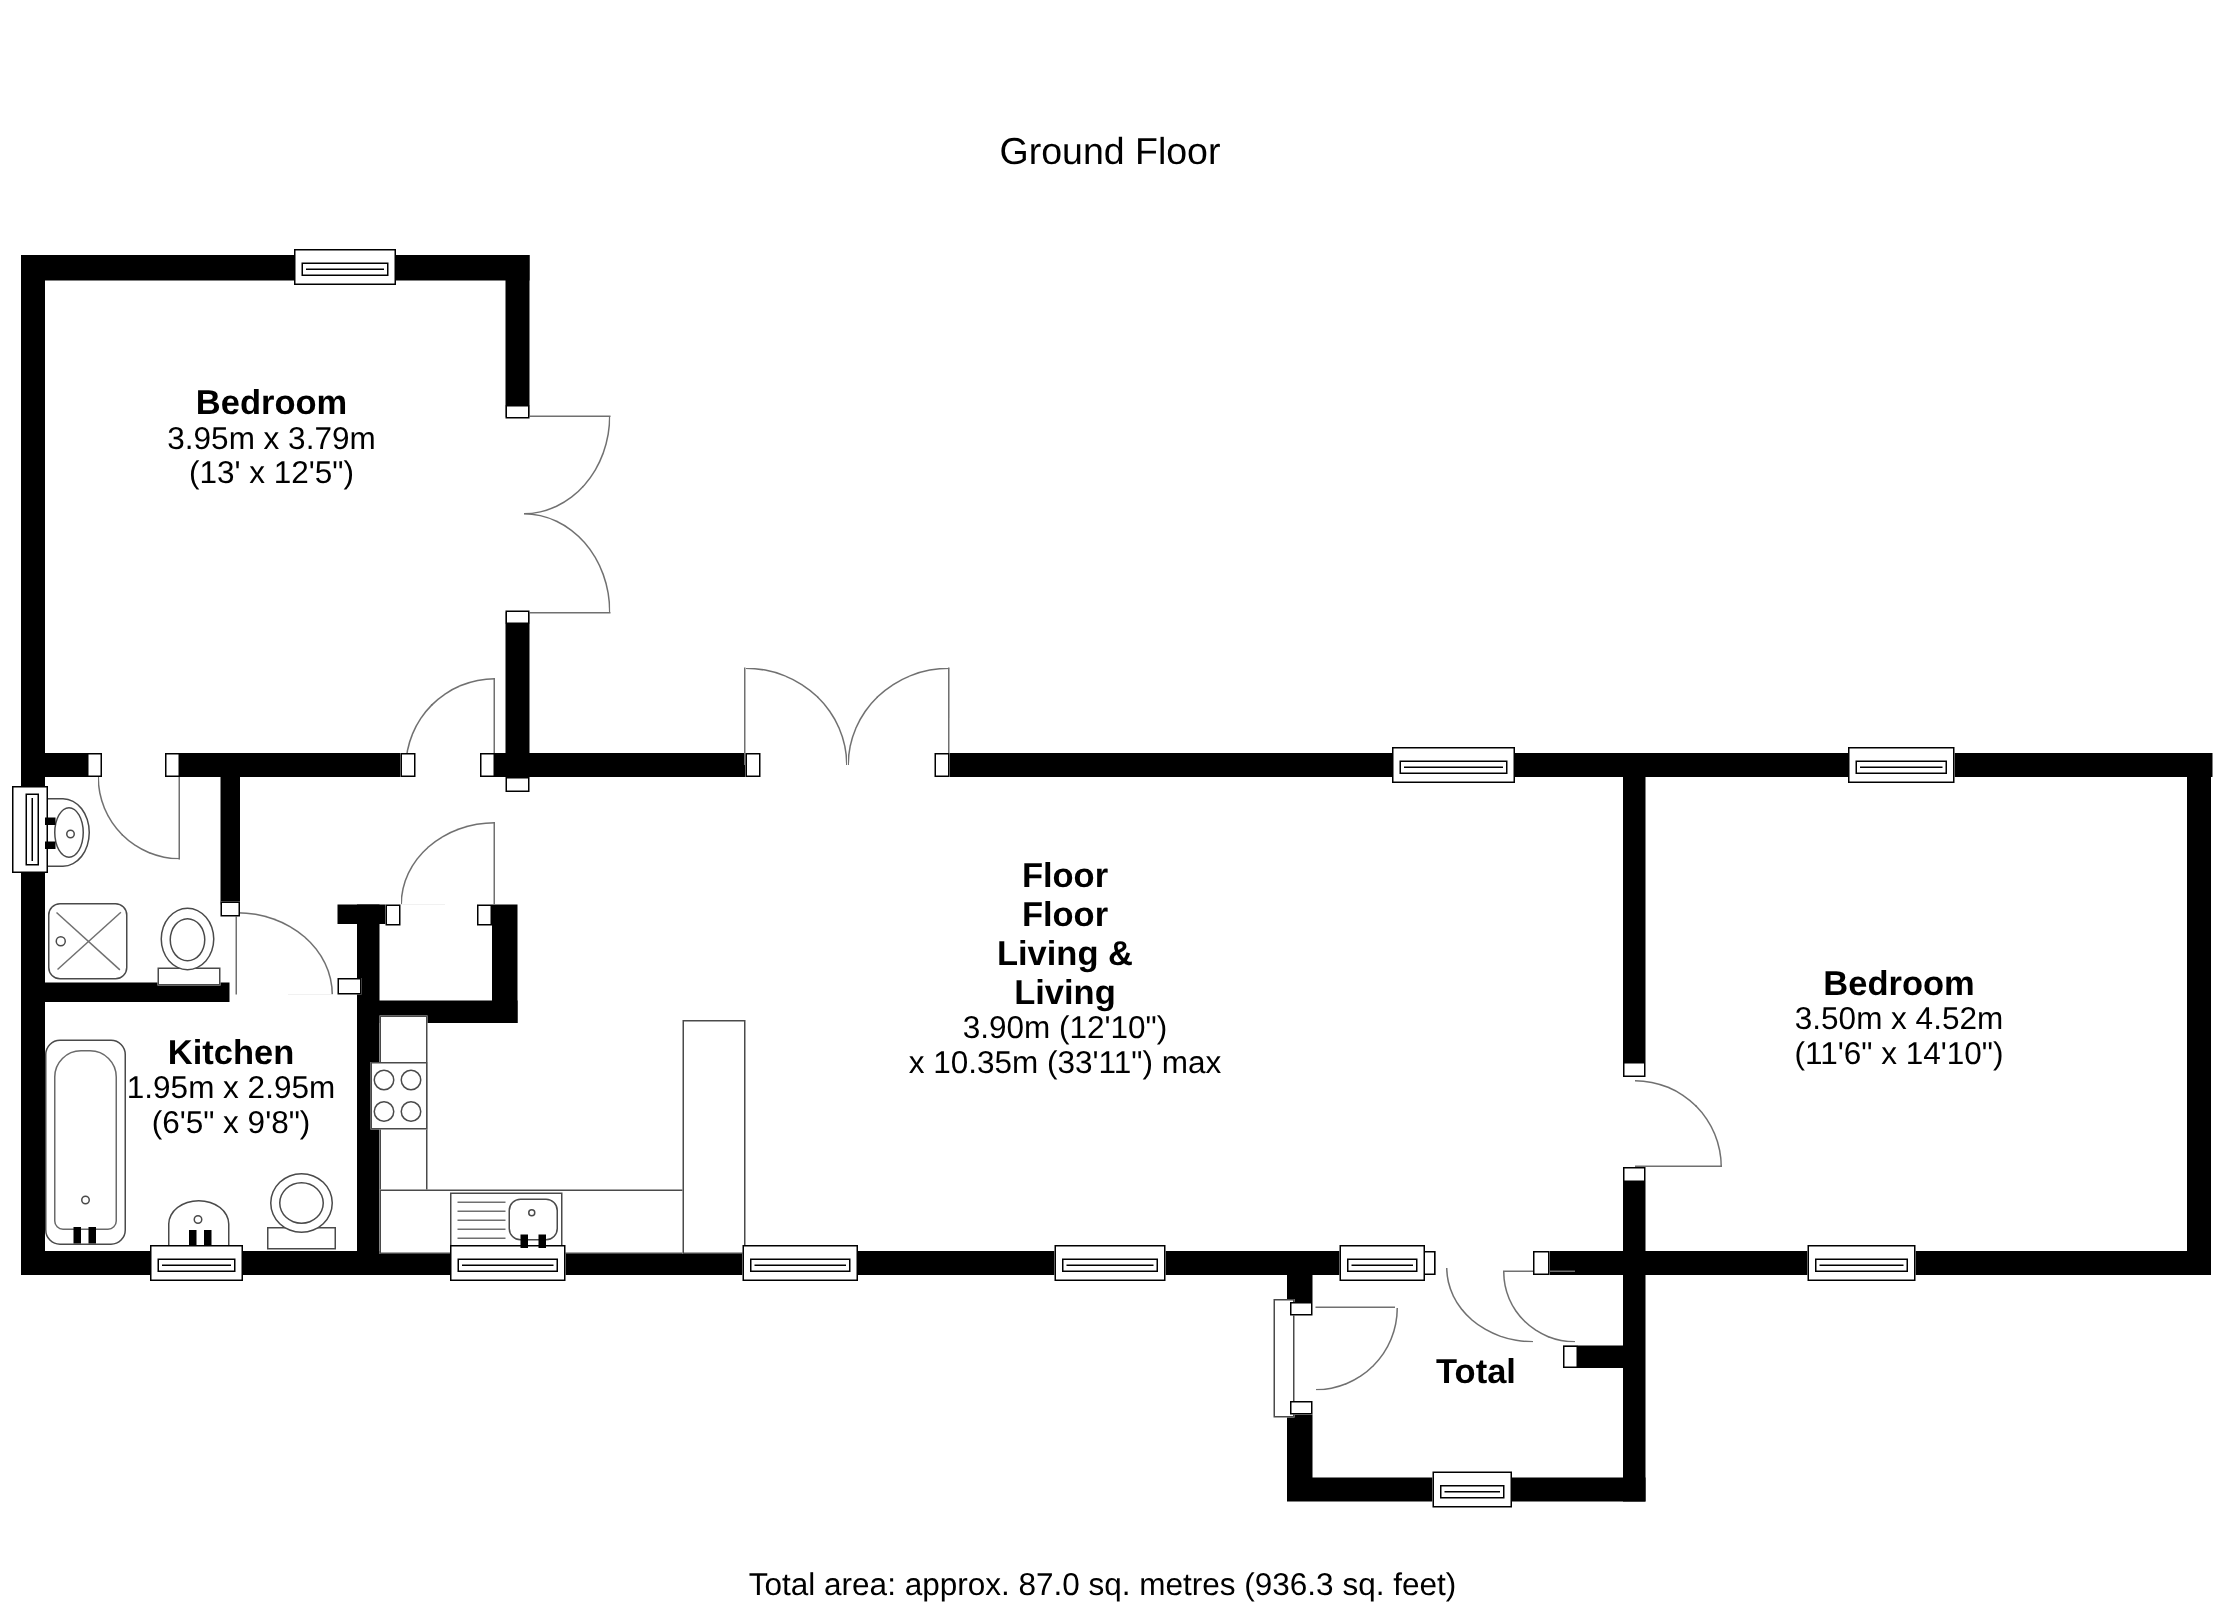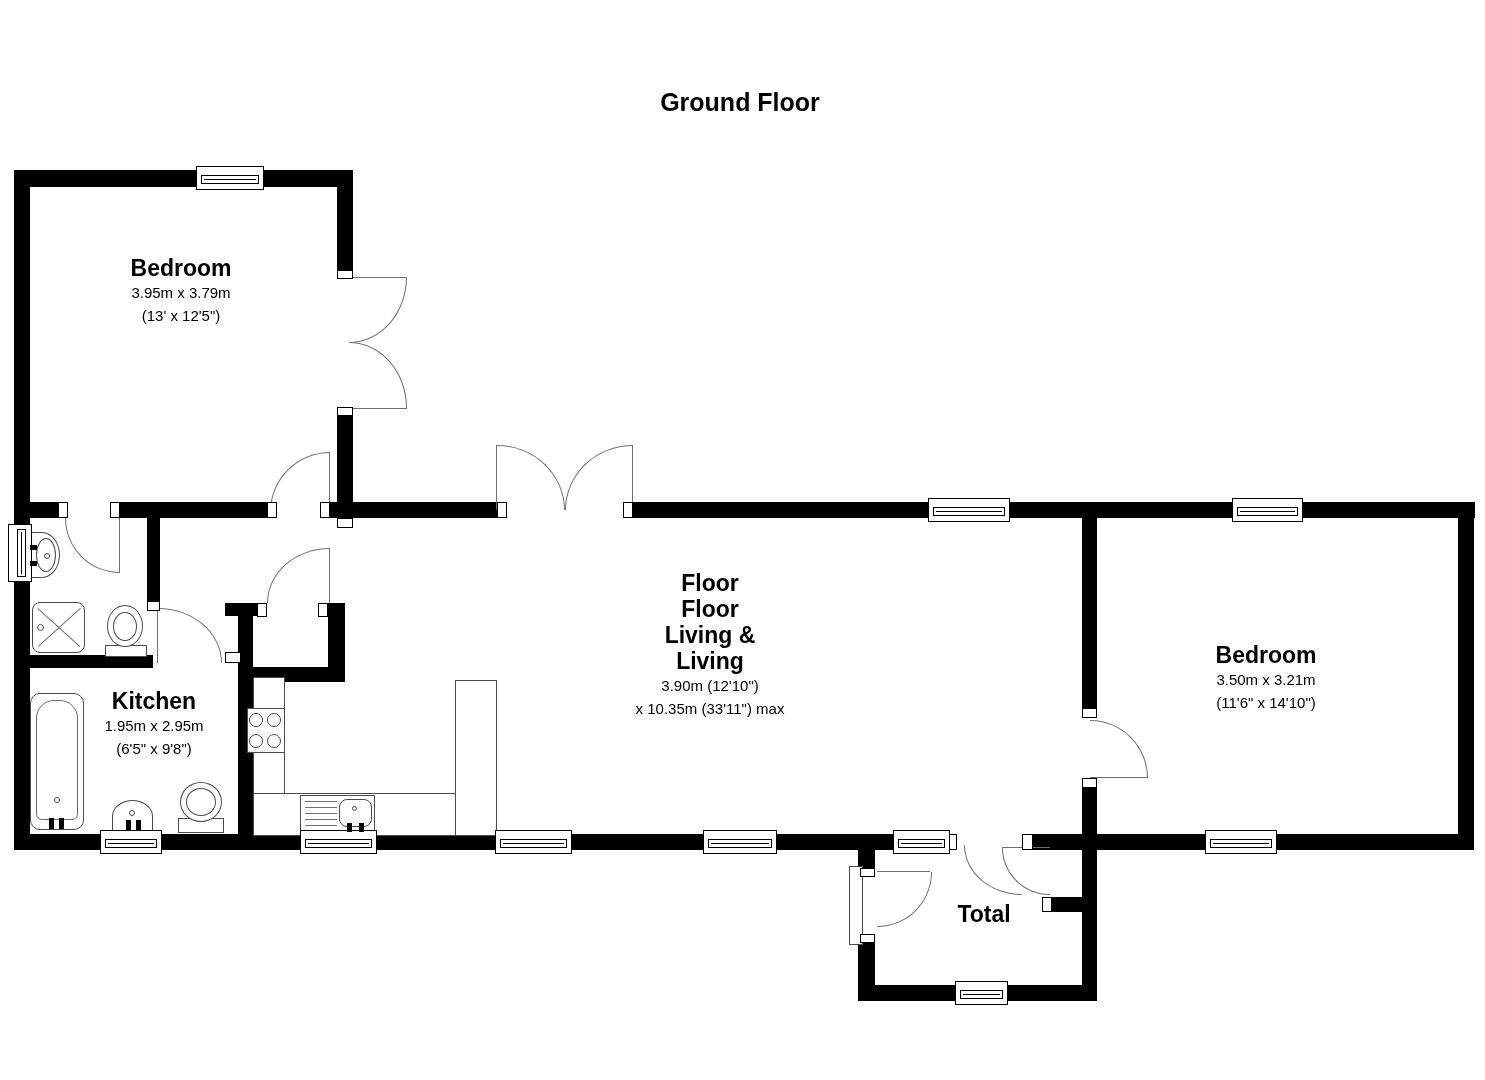--- a/index.html
+++ b/index.html
@@ -20,22 +20,22 @@
   .ell{position:absolute;background:#fff;border:1px solid #4a4a4a;border-radius:50%;box-sizing:border-box;}
   .blk{position:absolute;background:#000;}
   .bath{border-radius:10px;}
   .bathin{border-radius:18px 18px 6px 6px;border-color:#6a6a6a;}
   .shower{border-radius:8px;}
   .dome{border-radius:100% 100% 0 0 / 100% 100% 0 0;}
   .dsink{border-radius:0 60% 60% 0 / 0 50% 50% 0;}
   .bowl{border-radius:8px;}
   .room-label{position:absolute;transform:translate(-50%,-50%);text-align:center;white-space:nowrap;}
   .room-name{font-weight:bold;font-size:23px;line-height:26px;}
-  .room-dims{font-size:15px;line-height:23px;}
-  .title{position:absolute;transform:translate(-50%,-50%);font-weight:bold;font-size:25px;white-space:nowrap;}
+  .room-dims{font-size:21px;line-height:23px;}
+  .title{position:absolute;transform:translate(-50%,-50%);font-weight:normal;font-size:25px;white-space:nowrap;}
   .footer{position:absolute;transform:translate(-50%,-50%);font-size:21px;white-space:nowrap;}
 </style>
 </head>
 <body>
 
 <div id="plan">
   <div class="title" style="left:740px;top:102px;">Ground Floor</div>
   <div id="geo">
       <div class="wall" style="left: 14px; top: 170px; width: 339px; height: 17px;"></div>
       <div class="wall" style="left: 14px; top: 170px; width: 16px; height: 680px;"></div>
@@ -229,20 +229,21 @@
       <div class="room-label" style="left: 710px; top: 645px;">
         <div class="room-name">Floor</div>
         <div class="room-name">Floor</div>
         <div class="room-name">Living &amp;</div>
         <div class="room-name">Living</div>
         <div class="room-dims">3.90m (12'10")</div>
         <div class="room-dims">x 10.35m (33'11") max</div>
       </div>
       <div class="room-label" style="left: 1266px; top: 678px;">
         <div class="room-name">Bedroom</div>
-        <div class="room-dims">3.50m x 3.21m</div>
+        <div class="room-dims">3.50m x 4.52m</div>
         <div class="room-dims">(11'6" x 14'10")</div>
       </div>
       <div class="room-label" style="left: 984px; top: 914px;">
         <div class="room-name">Total</div>
       </div>
     </div>
+  <div class="footer" style="left:735px;top:1057px;">Total area: approx. 87.0 sq. metres (936.3 sq. feet)</div>
 </div>
 
 </body></html>

